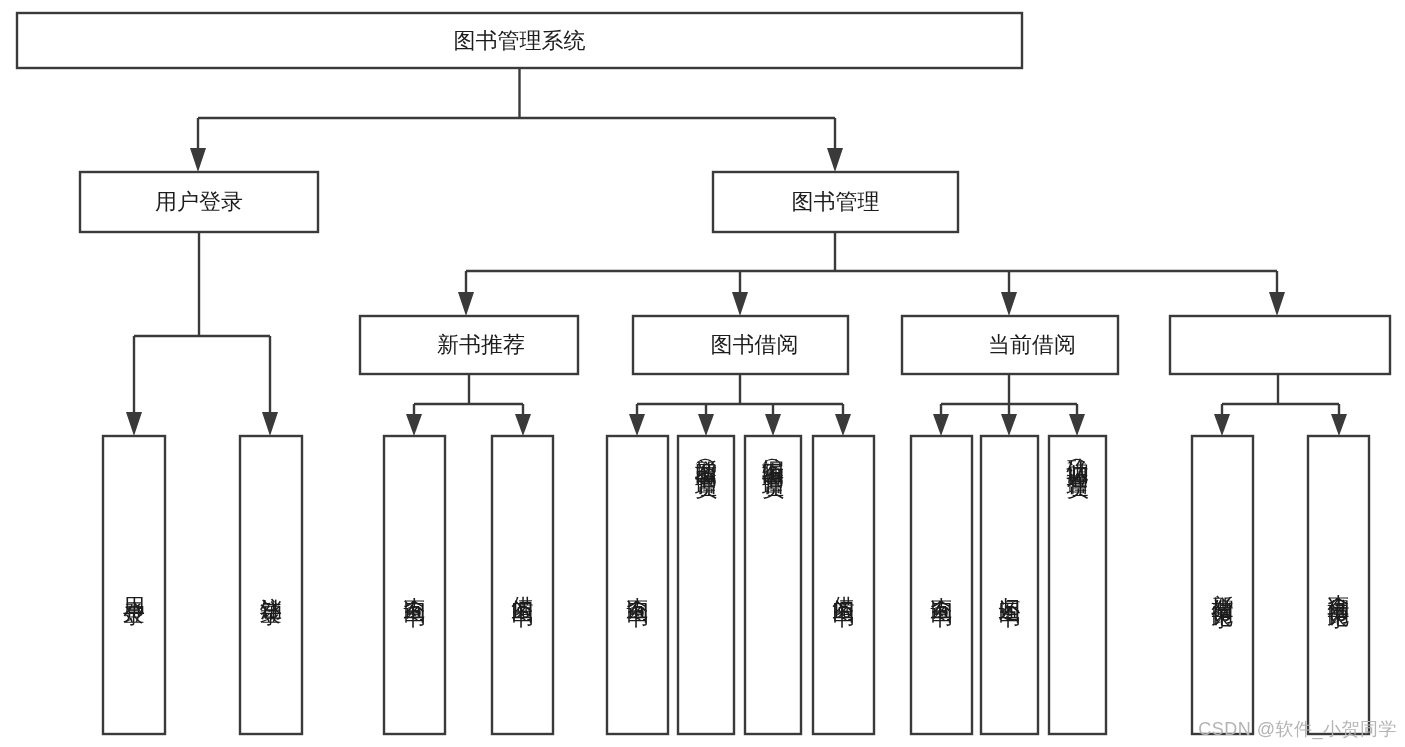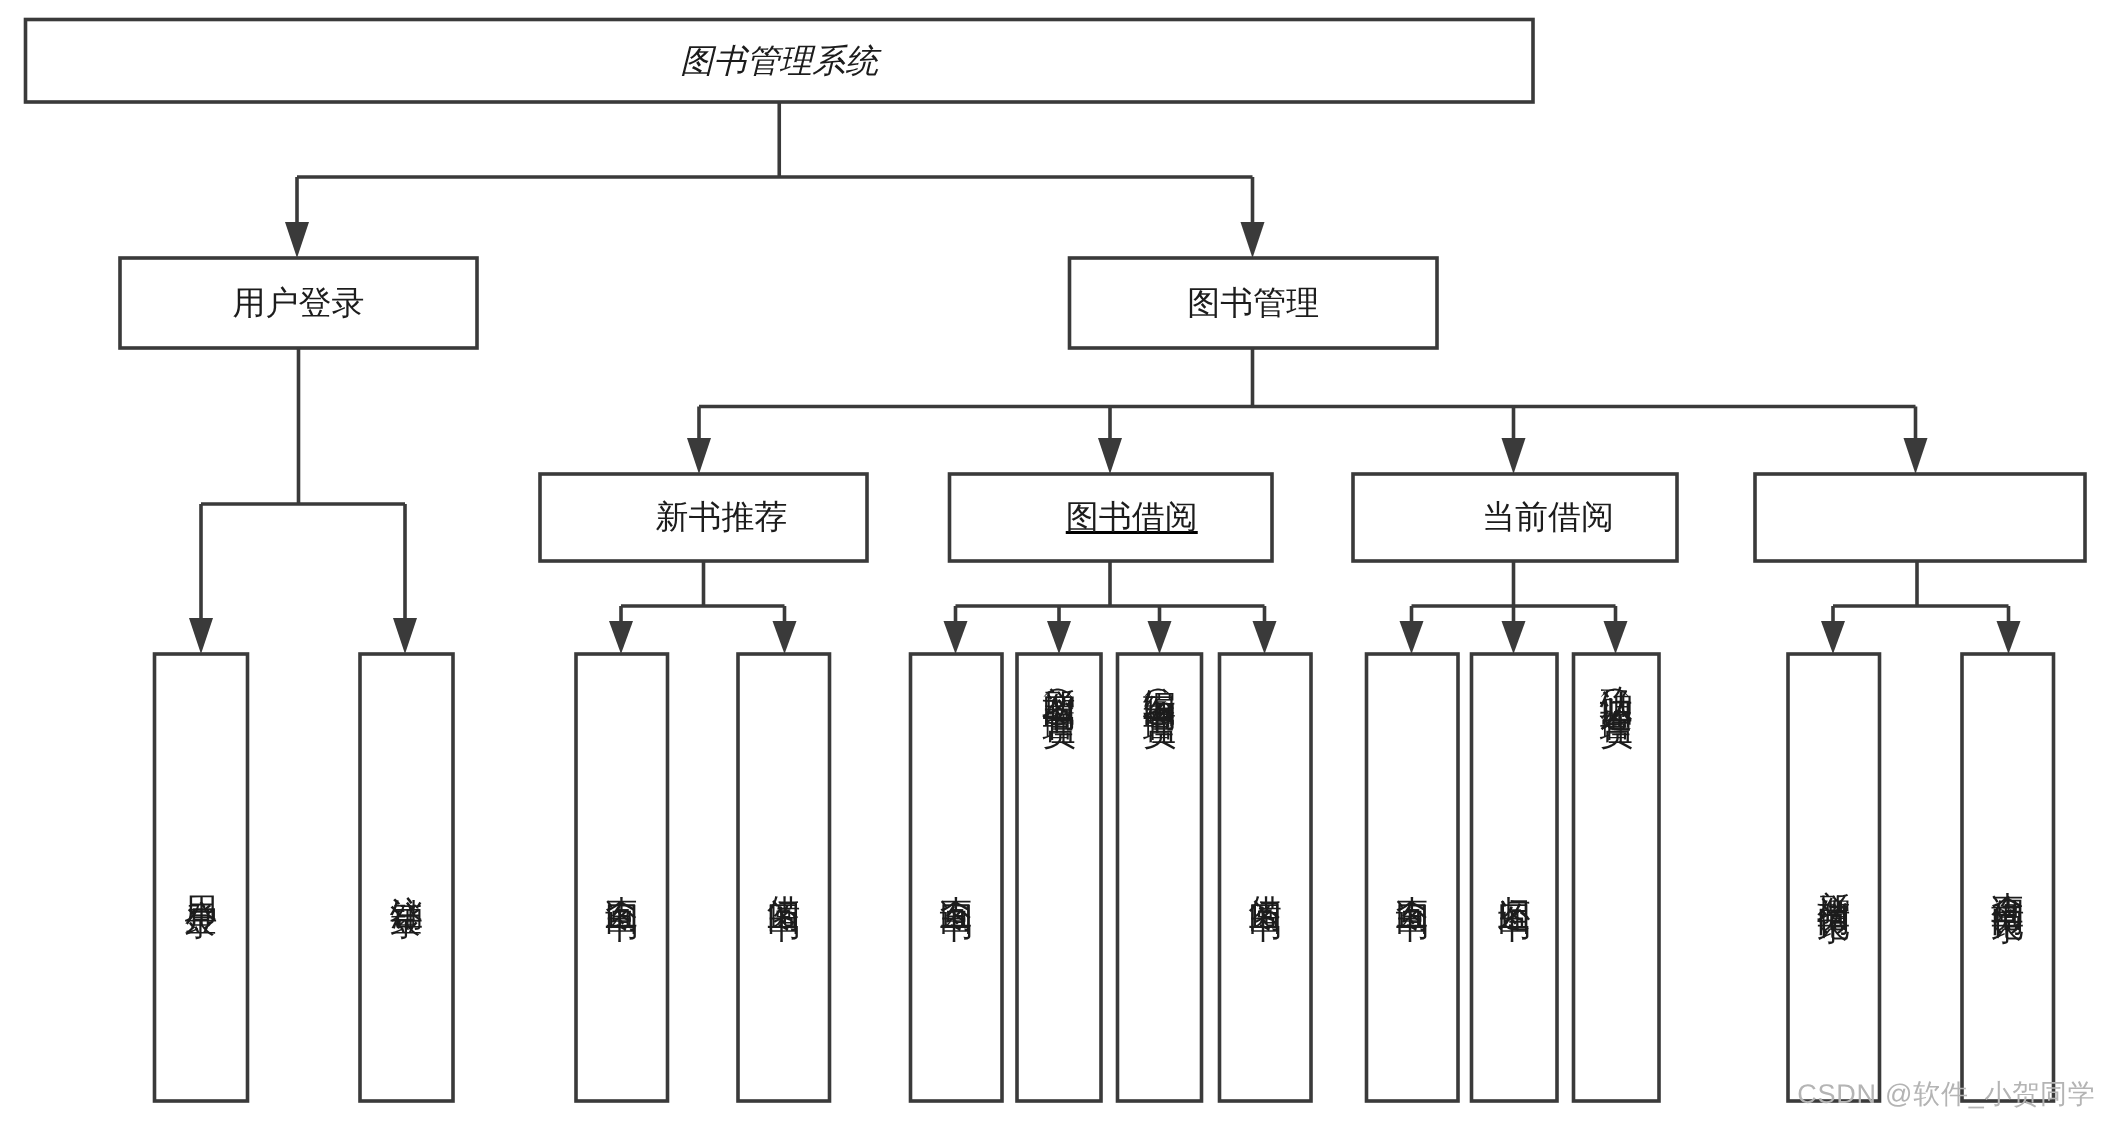--- a/index.html
+++ b/index.html
@@ -172,37 +172,37 @@
     <rect class="node-box" x="813" y="436" width="61" height="298"></rect>
 
     <rect class="node-box" x="911" y="436" width="61" height="298"></rect>
     <rect class="node-box" x="981" y="436" width="57" height="298"></rect>
     <rect class="node-box" x="1049" y="436" width="57" height="298"></rect>
 
     <rect class="node-box" x="1192" y="436" width="61" height="298"></rect>
     <rect class="node-box" x="1308" y="436" width="61" height="298"></rect>
   </svg>
 
-  <div class="hlabel-wrap" style="left:17px; top:13px; width:1005px; height:55px;font-style:italic;">
+  <div class="hlabel-wrap" style="left:17px; top:13px; width:1005px; height:55px;">
     <span class="hlabel-text">图书管理系统</span>
   </div>
 
   <div class="hlabel-wrap" style="left:80px; top:172px; width:238px; height:60px;">
     <span class="hlabel-text">用户登录</span>
   </div>
 
   <div class="hlabel-wrap" style="left:713px; top:172px; width:245px; height:60px;">
     <span class="hlabel-text">图书管理</span>
   </div>
 
   <div class="hlabel-wrap" style="left:360px; top:316px; width:242px; height:58px;">
     <span class="hlabel-text">新书推荐</span>
   </div>
 
-  <div class="hlabel-wrap" style="left:633px; top:316px; width:243px; height:58px;text-decoration:underline;">
+  <div class="hlabel-wrap" style="left:633px; top:316px; width:243px; height:58px;">
     <span class="hlabel-text">图书借阅</span>
   </div>
 
   <div class="hlabel-wrap" style="left:902px; top:316px; width:260px; height:58px;">
     <span class="hlabel-text">当前借阅</span>
   </div>
 
 
   <div class="vlabel-wrap" style="left:103px; top:436px; width:62px; height:298px;">
     <span class="vlabel-text">用户登录</span>

